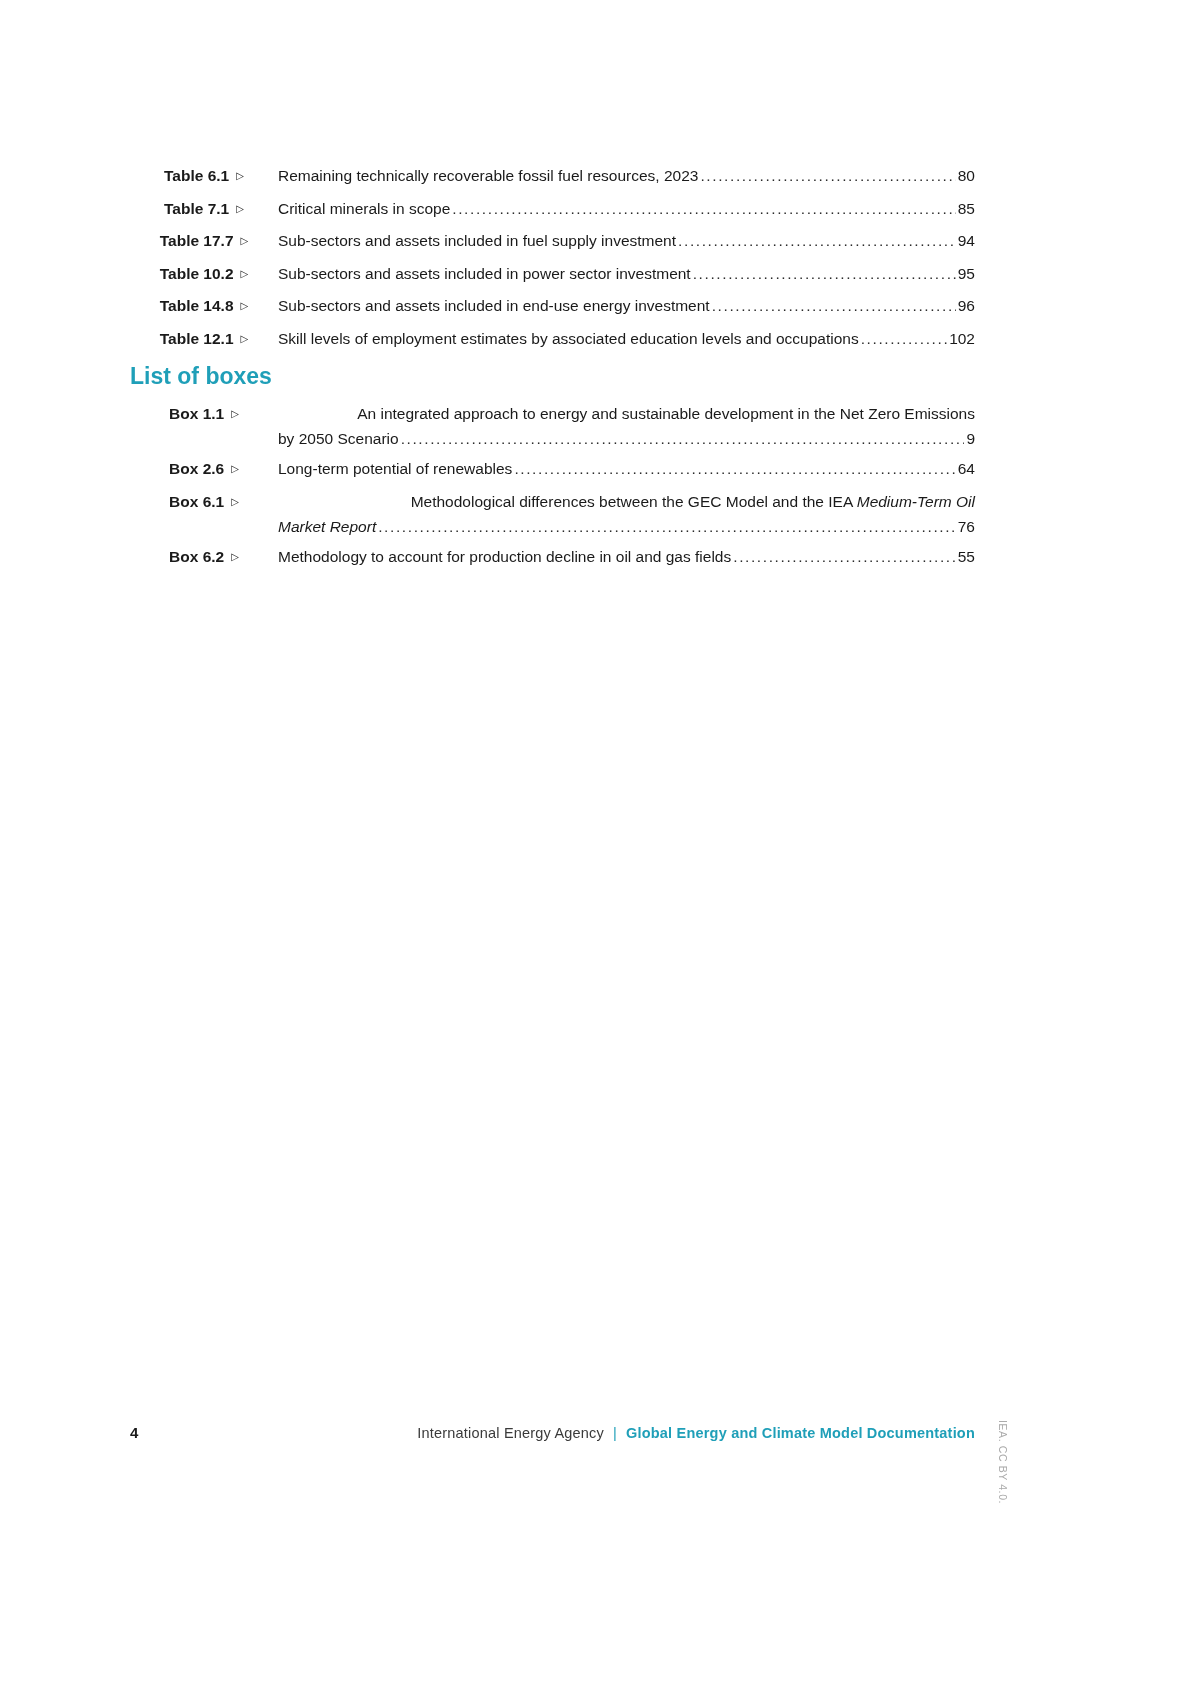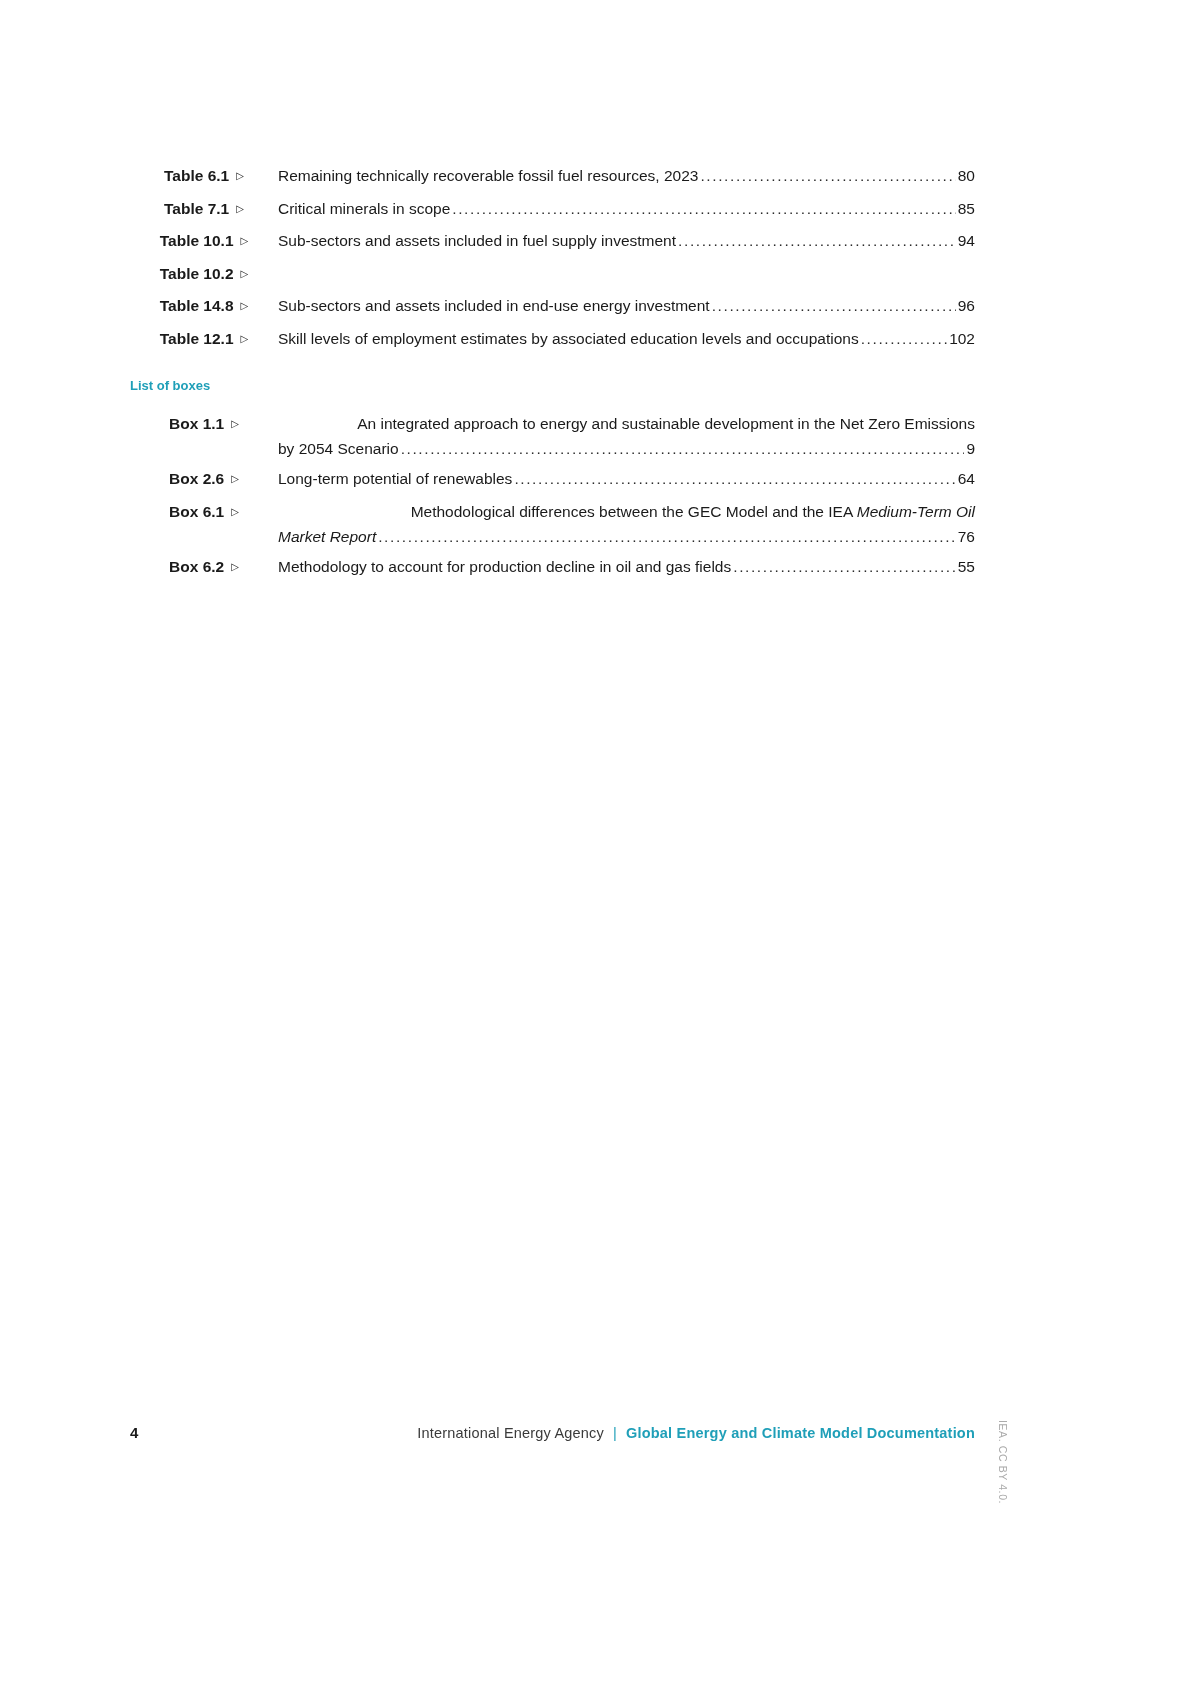--- a/index.html
+++ b/index.html
@@ -50,22 +50,22 @@
   }
   .dots::before {
     content: "..........................................................................................................................................................................................";
     letter-spacing: 1.6px;
   }
   .pagenum { flex: 0 0 auto; }
   .italic { font-style: italic; }
   .section-heading {
     color: #1f9fb8;
     font-weight: 700;
-    font-size: 13px;
-    margin-top: 23px;
+    font-size: 23px;
+    margin-top: 13px;
     margin-bottom: 15px;
     line-height: 20px;
   }
   .footer {
     position: absolute;
     left: 130px; top: 1424px;
     width: 845px;
     display: flex;
     justify-content: space-between;
     align-items: baseline;
@@ -107,32 +107,39 @@
     <div class="entry-body">
       <div class="line">
         <span class="entry-title">Critical minerals in scope</span>
         <span class="dots"></span>
         <span class="pagenum">85</span>
       </div>
     </div>
   </div>
 
   <div class="toc-row">
-    <div class="label-cell"><span>Table 10.1</span><span class="marker">▷</span></div>
+    <div class="label-cell"><span>Table 17.7</span><span class="marker">▷</span></div>
     <div class="entry-body">
       <div class="line">
         <span class="entry-title">Sub-sectors and assets included in fuel supply investment</span>
         <span class="dots"></span>
         <span class="pagenum">94</span>
       </div>
     </div>
   </div>
 
   <div class="toc-row">
     <div class="label-cell"><span>Table 10.2</span><span class="marker">▷</span></div>
+    <div class="entry-body">
+      <div class="line">
+        <span class="entry-title">Sub-sectors and assets included in power sector investment</span>
+        <span class="dots"></span>
+        <span class="pagenum">95</span>
+      </div>
+    </div>
   </div>
 
   <div class="toc-row">
     <div class="label-cell"><span>Table 14.8</span><span class="marker">▷</span></div>
     <div class="entry-body">
       <div class="line">
         <span class="entry-title">Sub-sectors and assets included in end-use energy investment</span>
         <span class="dots"></span>
         <span class="pagenum">96</span>
       </div>
@@ -152,21 +159,21 @@
 
   <div class="section-heading">List of boxes</div>
 
   <div class="toc-row">
     <div class="label-cell"><span>Box 1.1</span><span class="marker">▷</span></div>
     <div class="entry-body">
       <div class="line-full">
         <span>An integrated approach to energy and sustainable development in the Net Zero Emissions</span>
       </div>
       <div class="line">
-        <span class="entry-title">by 2054 Scenario</span>
+        <span class="entry-title">by 2050 Scenario</span>
         <span class="dots"></span>
         <span class="pagenum">9</span>
       </div>
     </div>
   </div>
 
   <div class="toc-row">
     <div class="label-cell"><span>Box 2.6</span><span class="marker">▷</span></div>
     <div class="entry-body">
       <div class="line">

